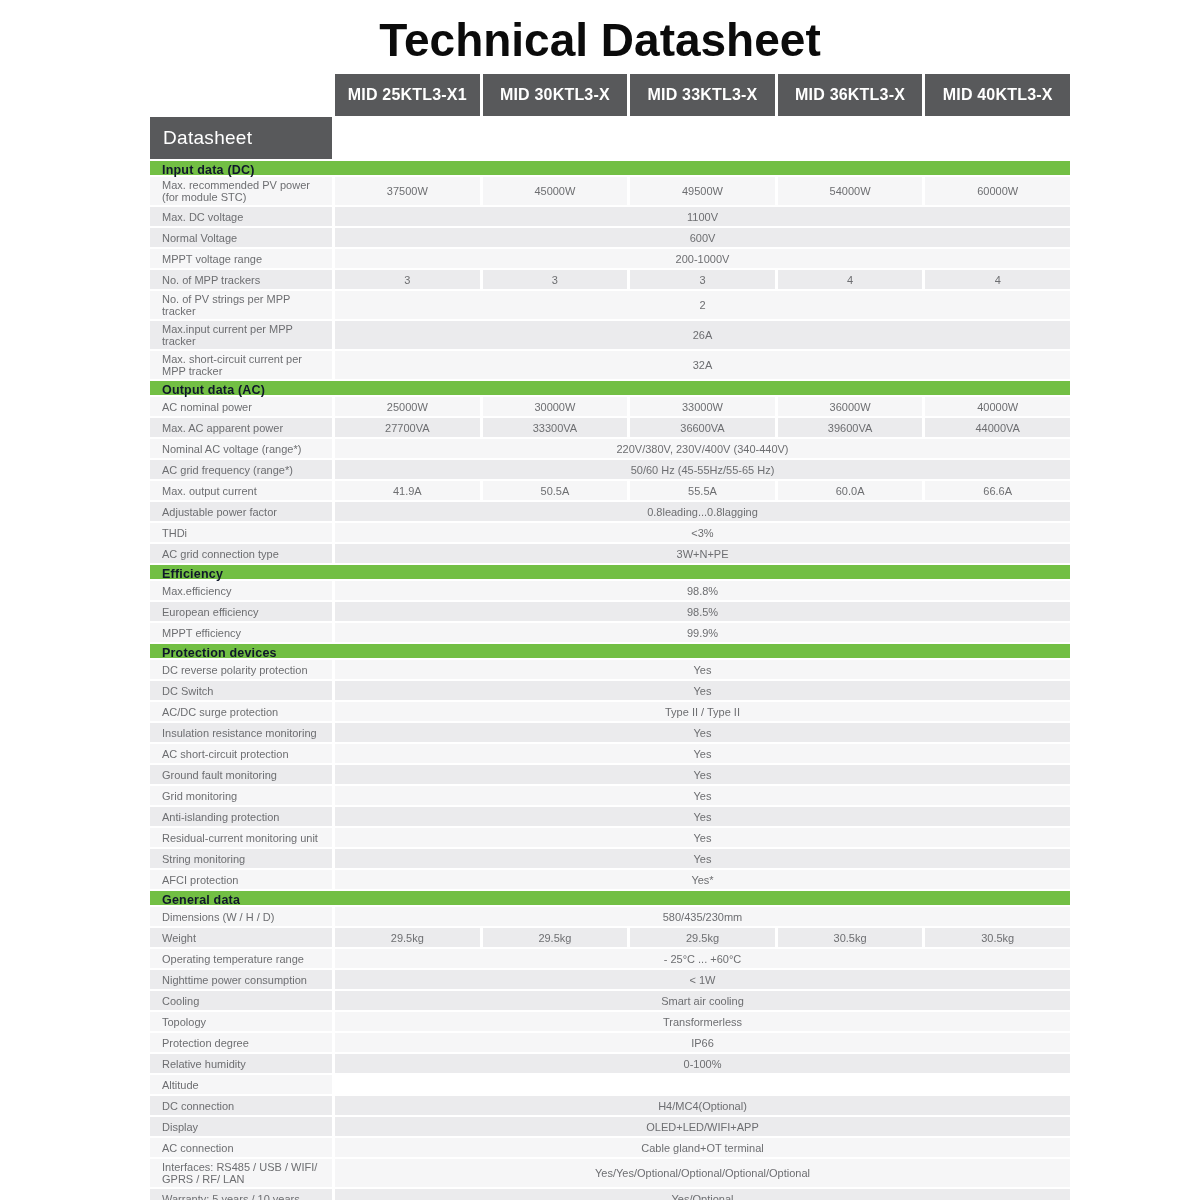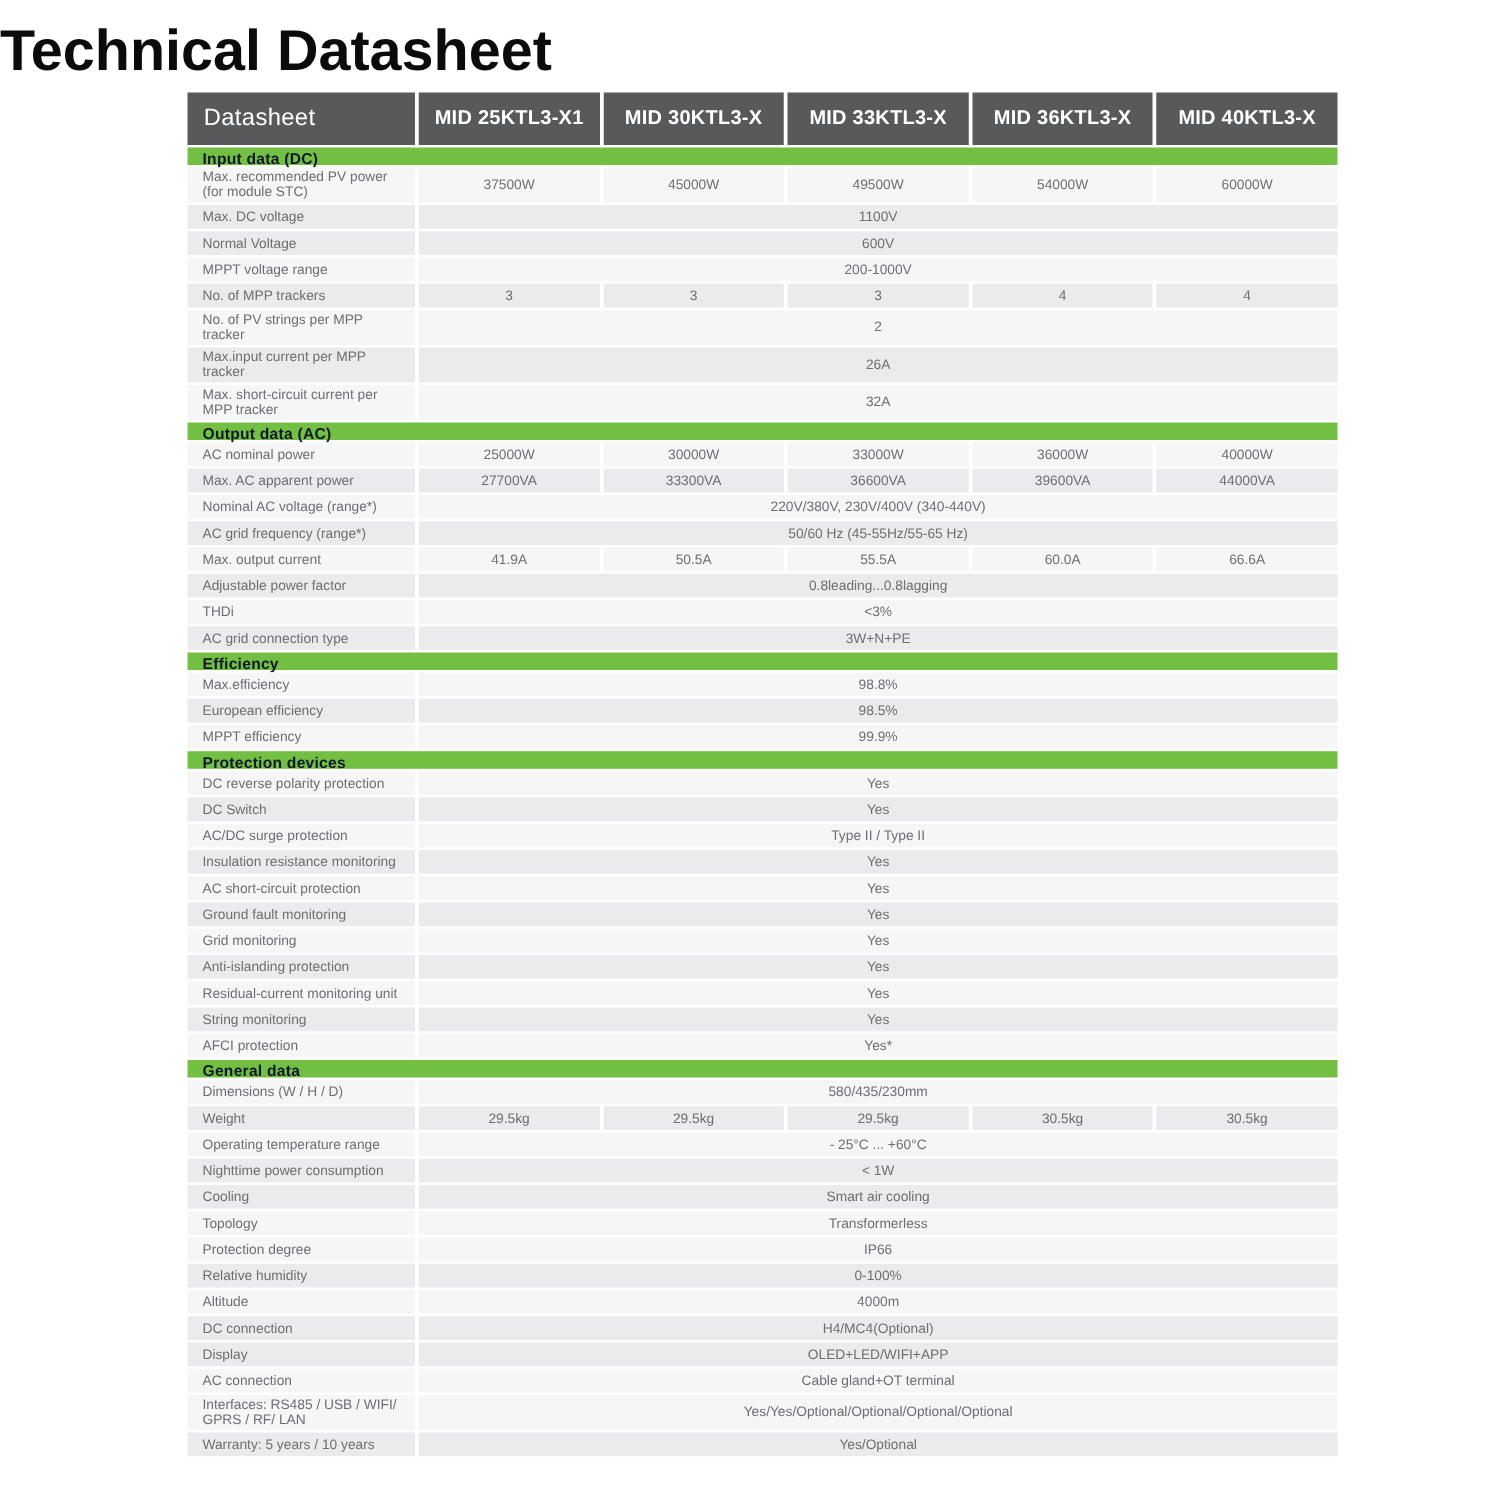--- a/index.html
+++ b/index.html
@@ -9,37 +9,37 @@
     --row-dark:#ebebed;
     --txt:#6d6e71;
   }
   *{box-sizing:border-box;}
   body{
     margin:0; width:1200px; background:#ffffff;
     font-family:"Liberation Sans", sans-serif;
   }
   .title{
     width:1200px; margin:0; padding:16px 0 10px;
-    font-size:46px; line-height:1.05;
+    text-align:center; font-size:46px; line-height:1.05;
     font-weight:700; color:#0b0b0b;
   }
   .sheet{ width:920px; margin-left:150px; }
 
   .thead{
     display:grid; grid-template-columns:182px repeat(5,1fr);
     column-gap:3px; margin-bottom:2px;
   }
   .thead .hcell{
     background:var(--hdr); color:#fff; height:42px;
     display:flex; align-items:center; justify-content:center;
     font-weight:700; font-size:16px; letter-spacing:.2px;
   }
   .thead .corner{
     justify-content:flex-start; padding-left:13px;
-    font-weight:400; font-size:19px; letter-spacing:.3px;
+    font-weight:400; font-size:19px; letter-spacing:.3px;margin-top:43px;
   }
 
   .section-bar{
     background:var(--green); color:#0f172a;
     font-weight:700; font-size:12.5px;
     height:14px; line-height:19px; padding-left:12px;
     margin-bottom:2px; letter-spacing:.2px;
   }
 
   .row{ display:grid; column-gap:3px; margin-bottom:2px; }
@@ -246,21 +246,20 @@
       <div class="row span shade-light">
         <div class="c lbl">Protection degree</div>
         <div class="c val">IP66</div>
       </div>
       <div class="row span shade-dark">
         <div class="c lbl">Relative humidity</div>
         <div class="c val">0-100%</div>
       </div>
       <div class="row span shade-light">
         <div class="c lbl">Altitude</div>
-        <div class="c val">4000m</div>
       </div>
       <div class="row span shade-dark">
         <div class="c lbl">DC connection</div>
         <div class="c val">H4/MC4(Optional)</div>
       </div>
       <div class="row span shade-dark">
         <div class="c lbl">Display</div>
         <div class="c val">OLED+LED/WIFI+APP</div>
       </div>
       <div class="row span shade-light">

